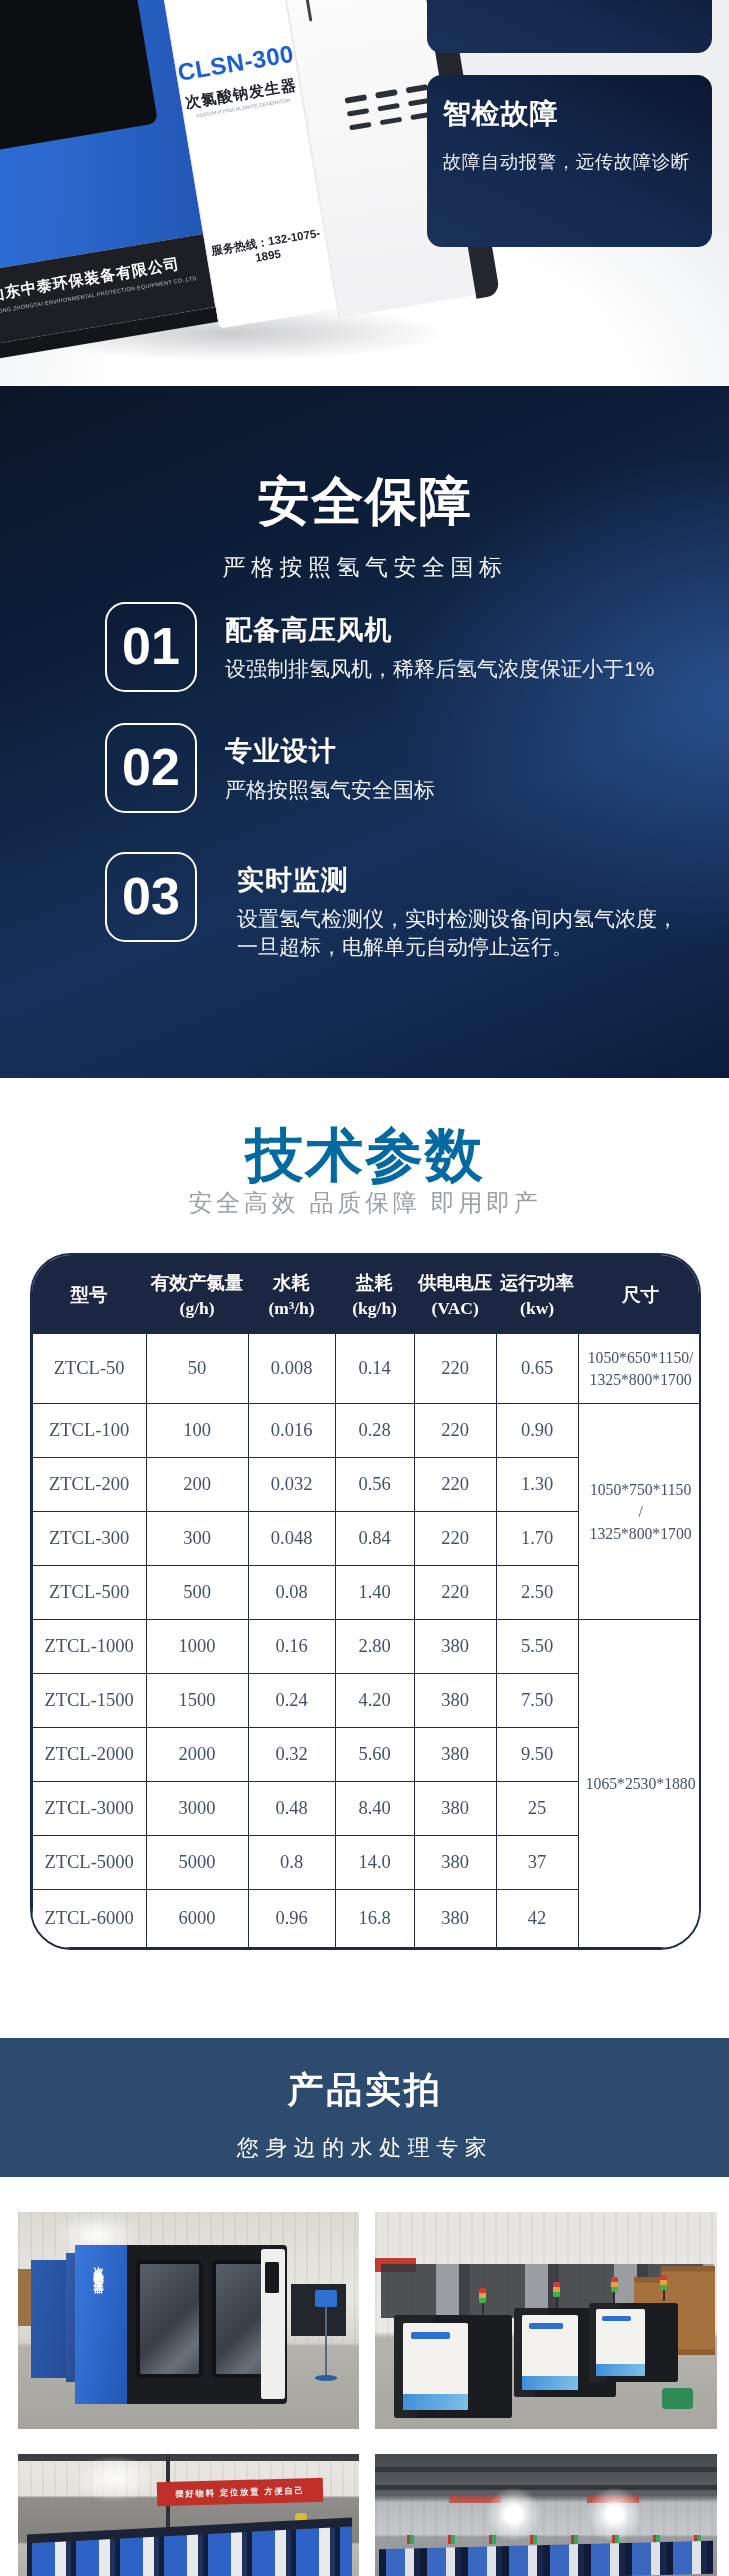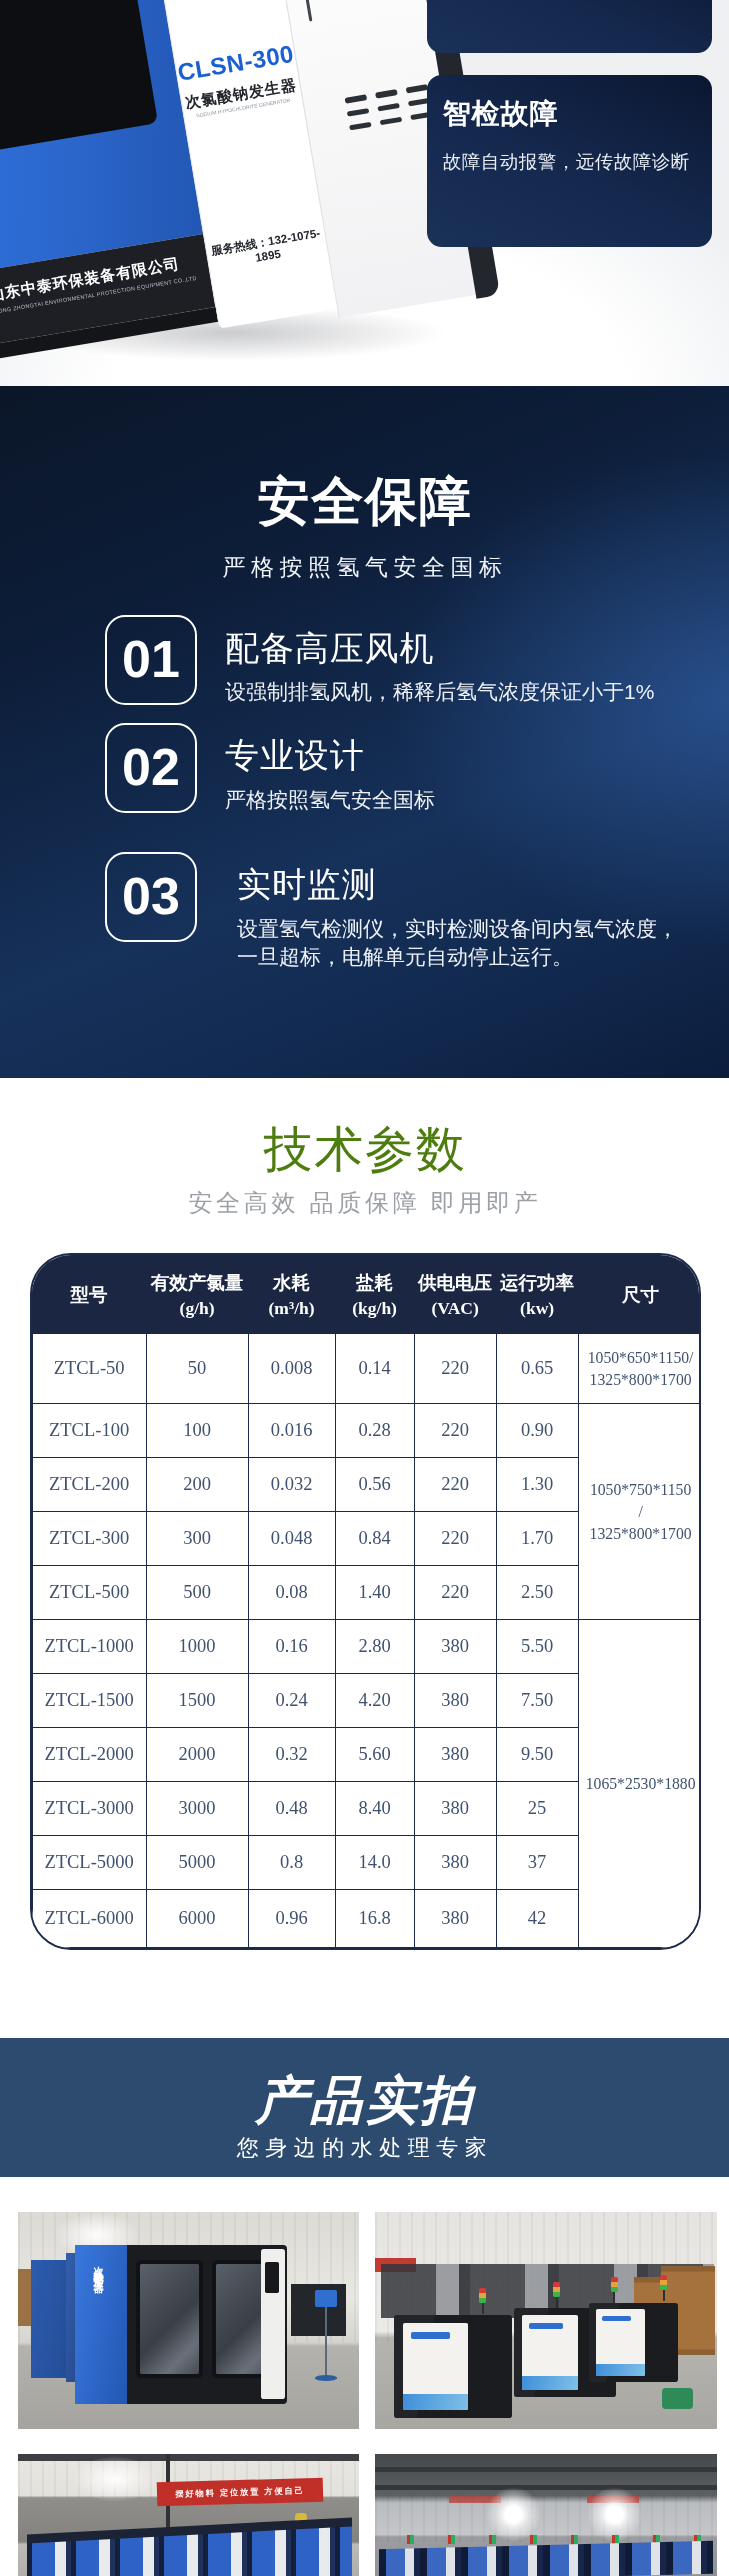--- a/index.html
+++ b/index.html
@@ -58,53 +58,53 @@
   .safety { position:absolute; left:0; top:386px; width:730px; height:692px; overflow:hidden;
             background:
               radial-gradient(75% 55% at 102% 45%, rgba(58,110,190,.50) 0%, rgba(58,110,190,0) 65%),
               linear-gradient(158deg,#0b1628 0%, #0d1e3a 30%, #16315a 62%, #122a50 80%, #0c1d3c 100%);
             color:#ffffff; }
   .safety-title { position:absolute; top:81px; width:100%; text-align:center;
                   font-size:52px; font-weight:800; letter-spacing:1.8px; }
   .safety-sub { position:absolute; top:166px; width:100%; text-align:center;
                 font-size:23px; letter-spacing:5.5px; color:#f2f5f9; }
   .s-item { position:absolute; left:105px; display:flex; }
-  .s-item.i1 { top:229px;align-items:flex-end; } .s-item.i2 { top:337px; } .s-item.i3 { top:466px;gap:12px; }
+  .s-item.i1 { top:216px; } .s-item.i2 { top:337px; } .s-item.i3 { top:466px;gap:12px; }
   .num-box { width:92px; height:90px; border:2.8px solid #ffffff; border-radius:20.3px;
              flex:0 0 auto; text-align:center; line-height:84px;
              font-size:52px; font-weight:700; }
   .s-text { margin-left:28px; padding-top:10.2px; }
-  .s-text .t { font-size:34px; font-weight:400; letter-spacing:0.9px; }
+  .s-text .t { font-size:27px; font-weight:700; letter-spacing:0.9px; }
   .s-text .d { font-size:21px; color:#eef2f7; margin-top:6.5px; line-height:27px; }
 
   
   .specs { position:absolute; left:0; top:1078px; width:730px; height:960px; background:#ffffff; }
   .specs-title { position:absolute; top:39px; width:100%; text-align:center;
-                 font-size:49px; font-weight:400; color:#4d7c0f; letter-spacing:1.8px; }
+                 font-size:58px; font-weight:700; color:#0369a1; letter-spacing:1.8px; }
   .specs-sub { position:absolute; top:109px; width:100%; text-align:center;
                font-size:24px; color:#9aa0a6; letter-spacing:3.7px; }
   .table-wrap { position:absolute; left:29.6px; top:175px; width:671px;
                 border:2.8px solid #1c2a4c; border-radius:41px; overflow:hidden; background:#fff; }
   table { border-collapse:collapse; width:100%; table-layout:fixed;font-family:Liberation Serif, serif; }
   th, td { border:1.8px solid #1c2a4c; text-align:center; vertical-align:middle; }
   thead tr { height:78px; }
   thead th { background:#1a2642; color:#ffffff; border-color:#1a2642; }
   .h-label { font-size:18.5px; font-weight:700; }
   .h-unit  { font-size:17.5px; font-weight:700; margin-top:2.8px; }
   tbody tr { height:54px; }
   tbody tr:first-child { height:70px; }
   tbody tr:last-child  { height:58px; }
   tbody td { font-size:18.5px; color:#40526f; font-weight:500; background:#ffffff; }
   tbody td.size { font-size:15.7px; line-height:22px; font-weight:500; }
 
   
   .banner { position:absolute; left:0; top:2038px; width:730px; height:139px;
             background:#2c4b6f; color:#ffffff; }
   .banner .t { position:absolute; top:28px; width:100%; text-align:center;
-               font-size:52px; font-weight:800; letter-spacing:2.8px;font-style:italic; }
+               font-size:36px; font-weight:800; letter-spacing:2.8px; }
   .banner .s { position:absolute; top:95px; width:100%; text-align:center;
                font-size:22px; letter-spacing:6.5px; }
 
   
   .photo { position:absolute; overflow:hidden; }
   .p1 { left:17.5px;  top:2212px; width:341px; height:217px; }
   .p2 { left:375px; top:2212px; width:342px; height:217px; }
   .p3 { left:17.5px;  top:2454px; width:341px; height:122px; }
   .p4 { left:375px; top:2454px; width:342px; height:122px; }
 

